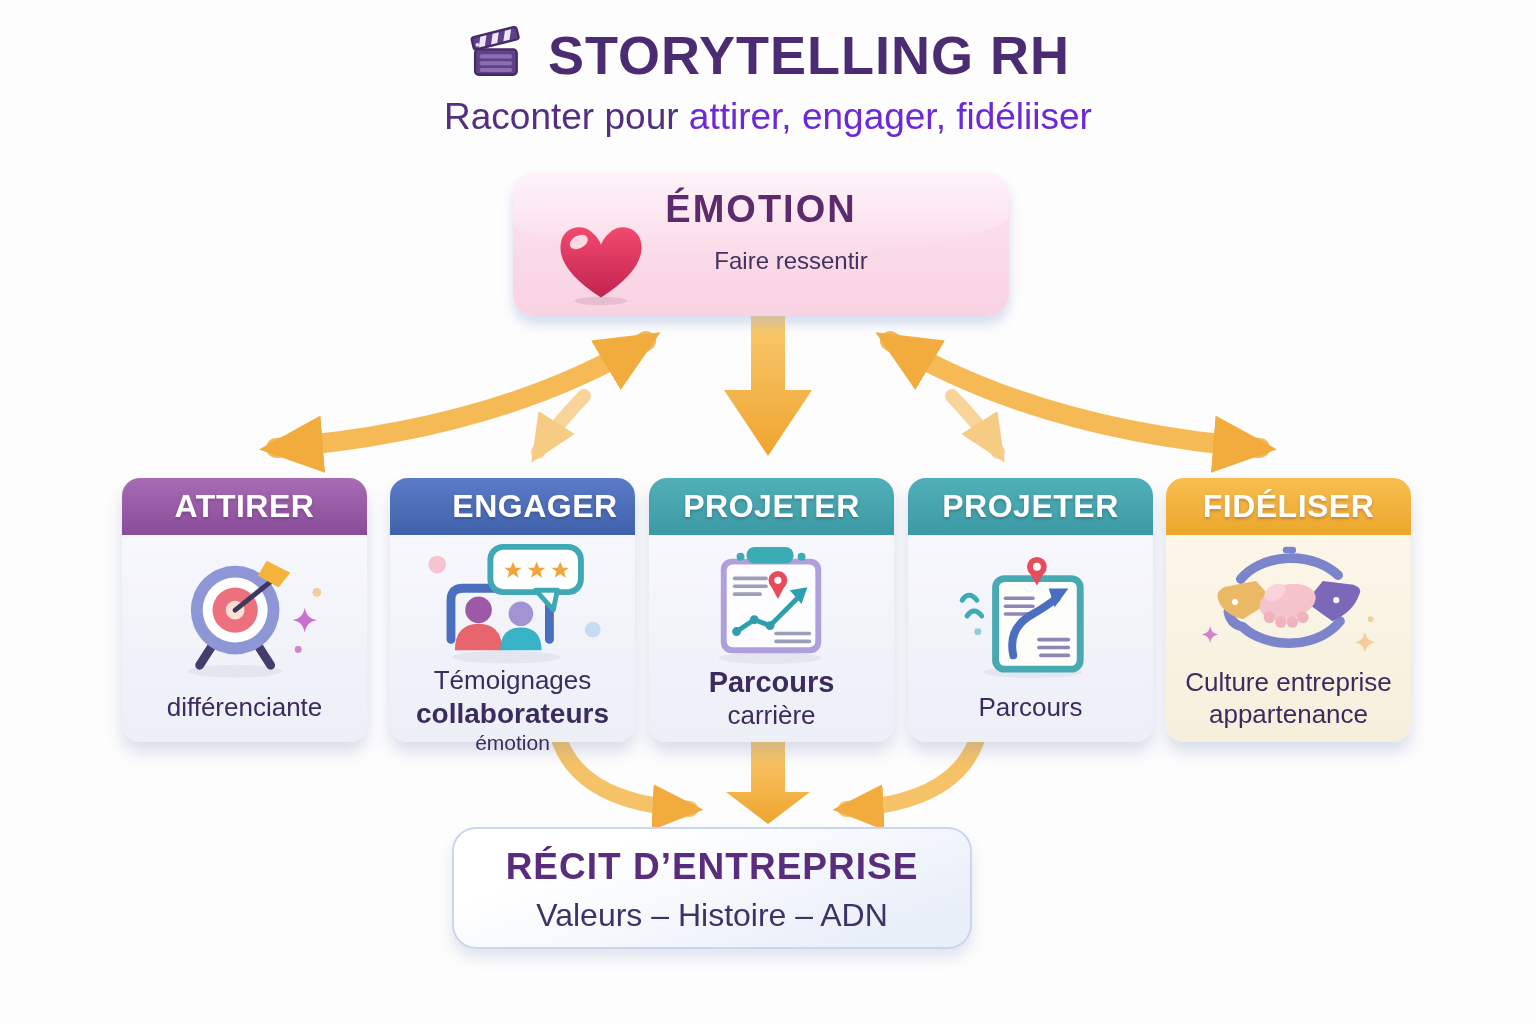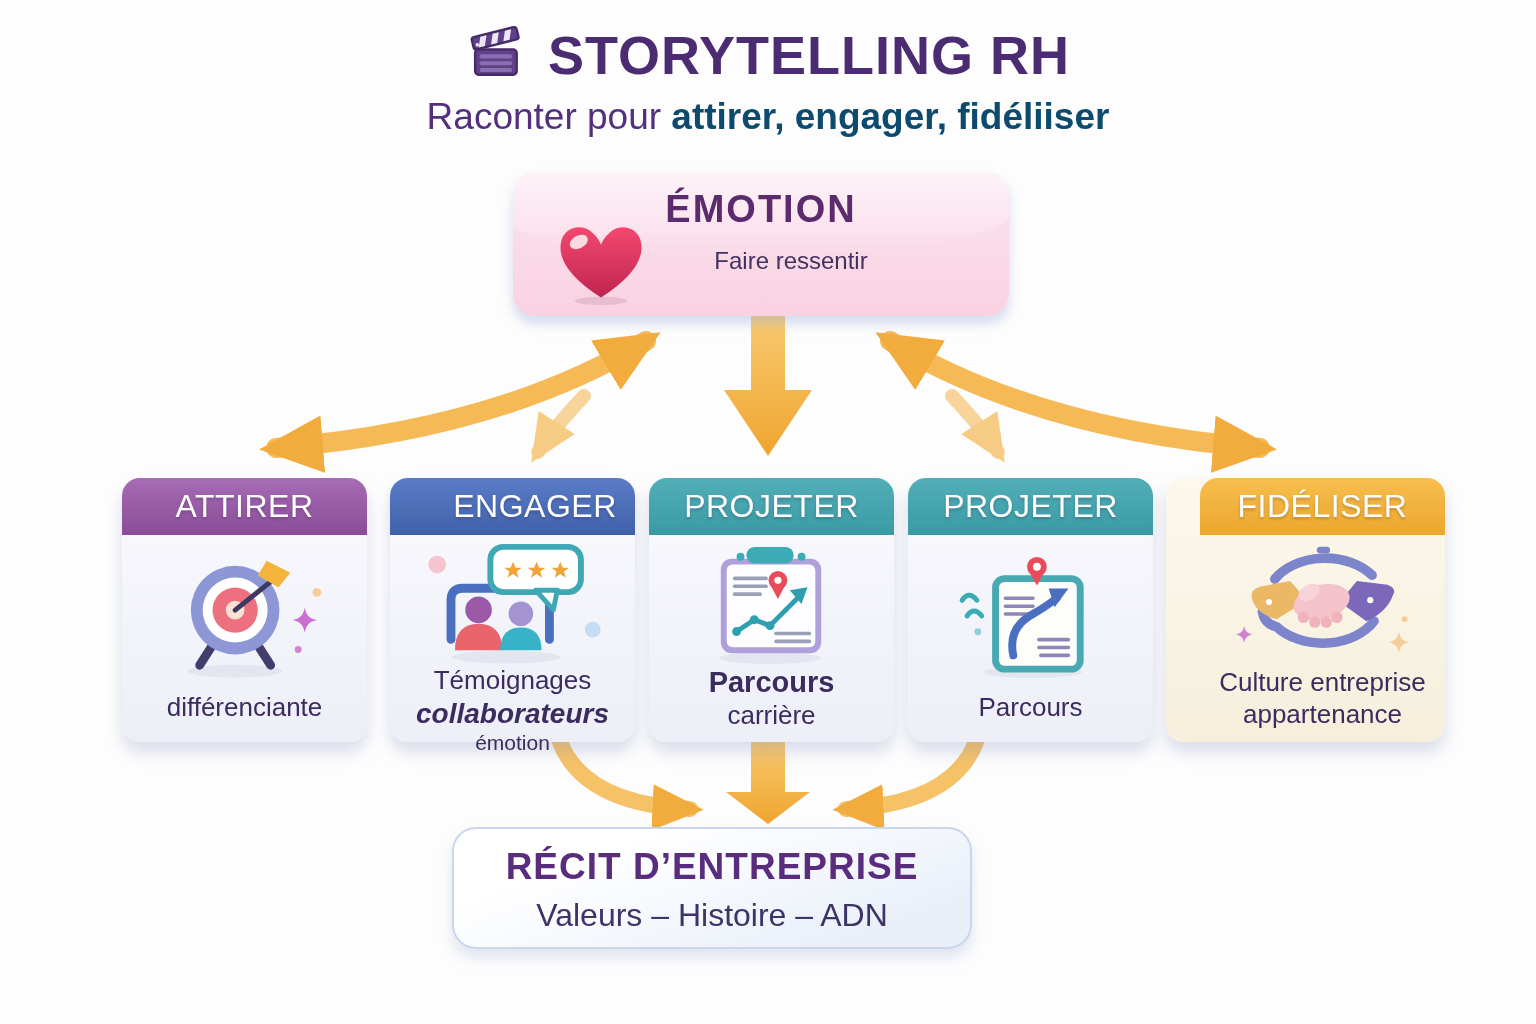--- a/index.html
+++ b/index.html
@@ -4,49 +4,49 @@
 <style>
   html,body{margin:0;padding:0;background:#ffffff;}
   .canvas{position:relative;width:1536px;height:1024px;background:#FDFDFD;overflow:hidden;
           font-family:"Liberation Sans",sans-serif;color:#3C2B5E;}
 
   
   .hdr{position:absolute;top:24px;left:0;width:100%;text-align:center;z-index:2;}
   .title-row{display:flex;justify-content:center;align-items:center;gap:24px;}
   .title-row h1{margin:0;font-size:54px;font-weight:800;color:#4B2B71;letter-spacing:1px;}
   .subtitle{margin:10px 0 0 0;font-size:37px;color:#53307F;}
-  .subtitle b{font-weight:700;color:#0c4a6e;}
+  .subtitle b{font-weight:400;color:#6d28d9;}
 
   
   .emotion{position:absolute;left:513px;top:172px;width:496px;height:144px;border-radius:22px;
            background:linear-gradient(180deg,#FCE4EF 0%,#F9D2E2 100%);
            box-shadow:0 8px 12px rgba(165,180,220,.45);z-index:2;}
   .emotion::before{content:'';position:absolute;left:0;top:0;right:0;height:58%;
            background:linear-gradient(180deg,rgba(255,255,255,.55),rgba(255,255,255,0));
            border-radius:22px 22px 55% 45%/22px 22px 42px 34px;}
   .emotion .heart{position:absolute;left:38px;top:42px;}
   .emotion-title{position:relative;margin-top:16px;text-align:center;font-size:38px;font-weight:800;
            color:#5B2B6E;letter-spacing:2px;}
   .emotion-sub{position:relative;margin-top:16px;margin-left:60px;text-align:center;font-size:24px;color:#41325F;}
 
   
   .card{position:absolute;top:478px;width:245px;height:264px;border-radius:18px;z-index:2;
         background:linear-gradient(180deg,#FAFAFE 0%,#EDEFF7 100%);
         box-shadow:0 10px 16px rgba(125,140,185,.28);display:flex;flex-direction:column;}
-  .card.c5{background:linear-gradient(180deg,#FCF8EC 0%,#F6EFDC 100%);padding-left:34px;}
+  .card.c5{background:linear-gradient(180deg,#FCF8EC 0%,#F6EFDC 100%);}
   .card-header{height:57px;border-radius:18px 18px 0 0;display:flex;align-items:center;justify-content:center;
-        color:#fff;font-weight:400;font-size:32px;letter-spacing:.5px;flex:0 0 auto;
+        color:#fff;font-weight:700;font-size:32px;letter-spacing:.5px;flex:0 0 auto;
         text-shadow:0 2px 3px rgba(40,20,60,.25);}
   .c1 .card-header{background:linear-gradient(180deg,#A66CB4 0%,#8A4C99 100%);}
   .c2 .card-header{background:linear-gradient(180deg,#5A7CC6 0%,#4062AB 100%);padding-left:45px;}
   .c3 .card-header,.c4 .card-header{background:linear-gradient(180deg,#52AFB8 0%,#3A9AA4 100%);}
   .c5 .card-header{background:linear-gradient(180deg,#F7BE4F 0%,#ECA72C 100%);}
   .card-icon{flex:1 1 auto;display:flex;align-items:center;justify-content:center;padding-top:4px;}
   .card-text{flex:0 0 auto;text-align:center;padding-bottom:18px;font-size:26px;line-height:1.22;color:#3C2B5E;}
-  .card-text .line.bold{font-weight:800;font-size:28px;font-style:italic;}
+  .card-text .line.bold{font-weight:800;font-size:28px;}
   .card-text .line.big-bold{font-weight:800;font-size:29px;}
   .card-text .line.small{font-size:21px;line-height:1.1;}
 
   
   .recit{position:absolute;left:452px;top:827px;width:520px;height:122px;border-radius:24px;z-index:2;
          border:2px solid #C9D6EC;background:linear-gradient(160deg,#FFFFFF 25%,#E9EFF9 85%);
          box-shadow:0 9px 14px rgba(150,165,205,.28);text-align:center;box-sizing:border-box;}
   .recit-title{margin-top:17px;font-size:37px;font-weight:800;color:#5A2C7D;letter-spacing:1px;}
   .recit-sub{margin-top:9px;font-size:32px;color:#3E3366;}
 

